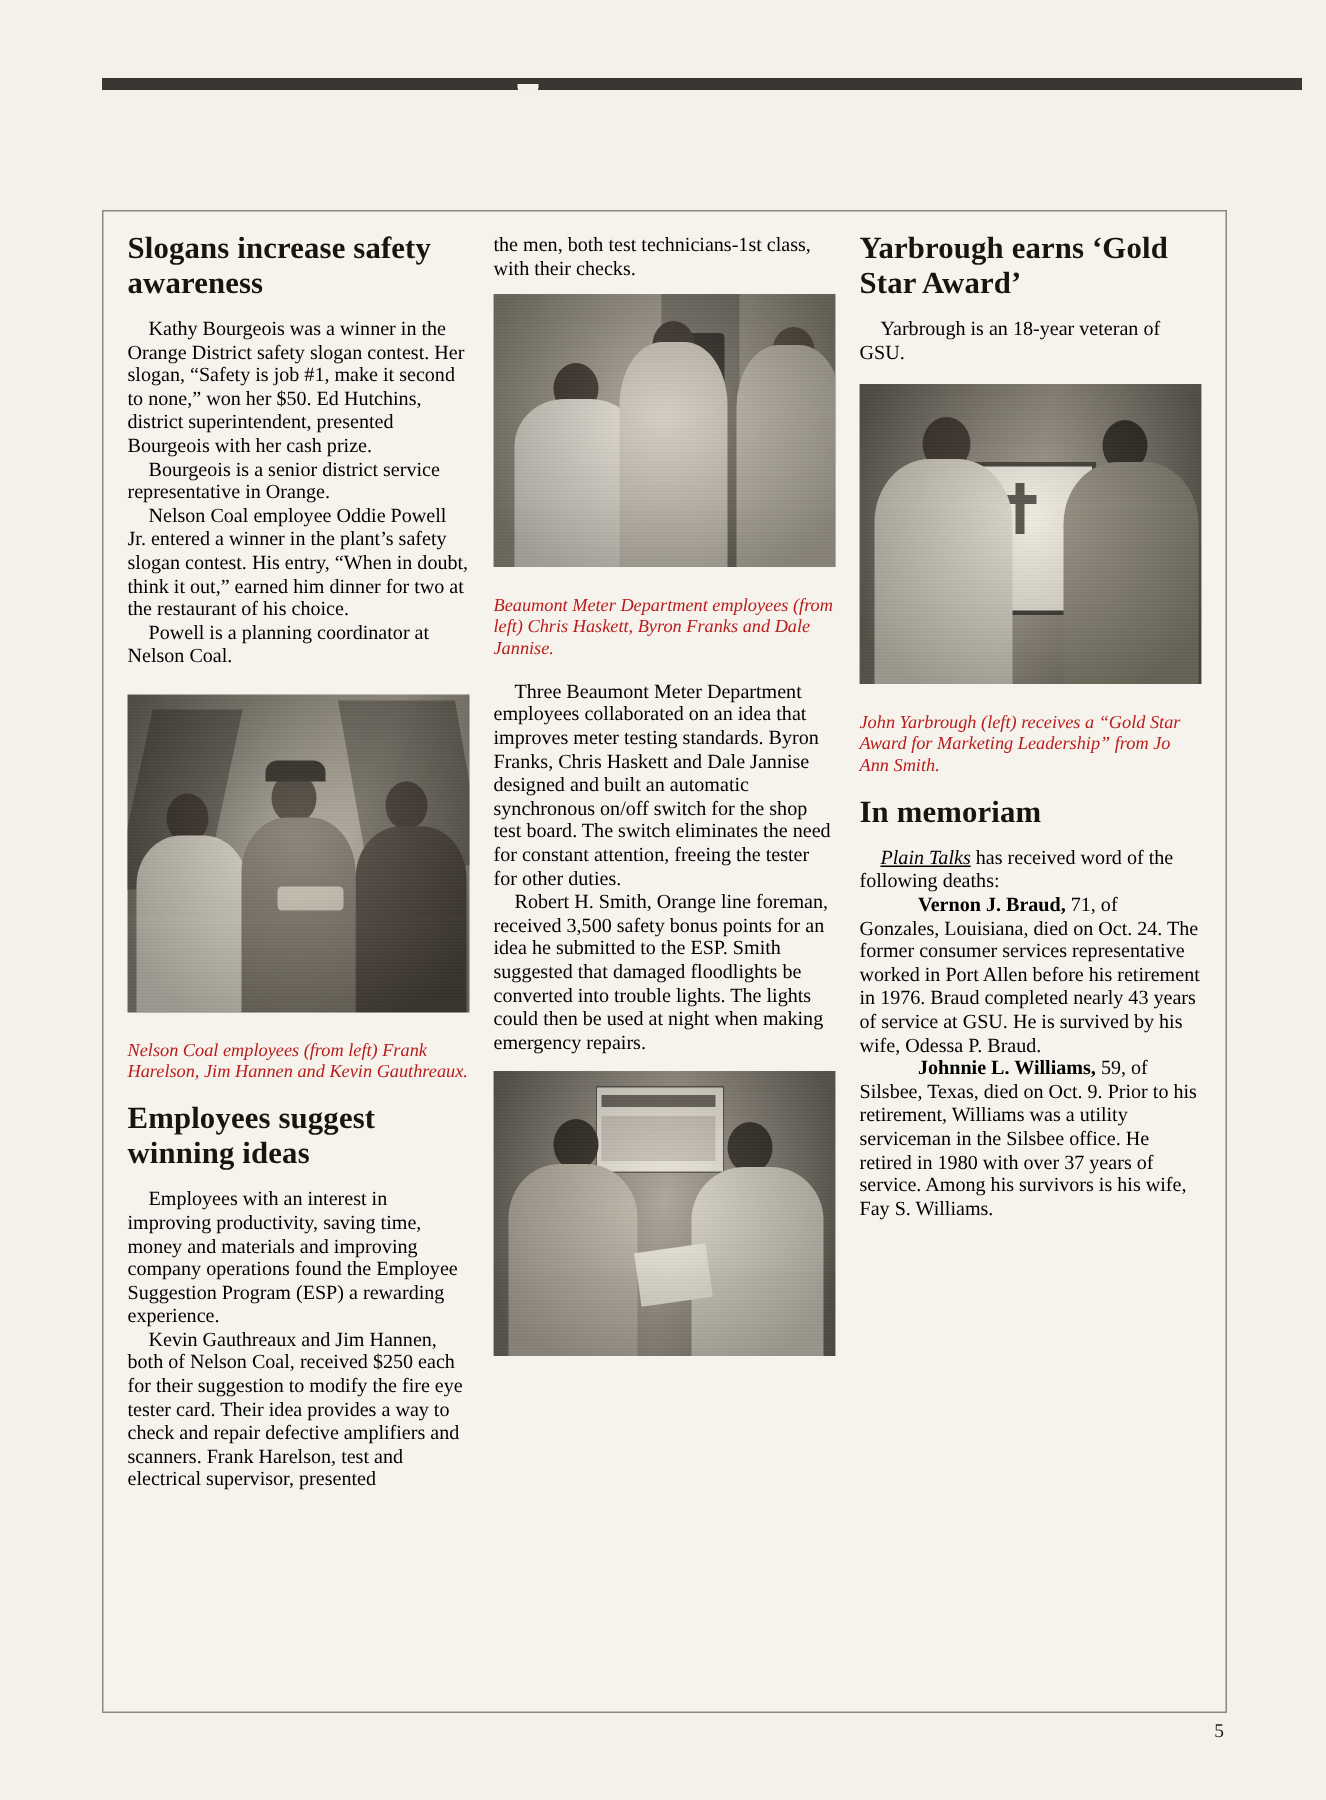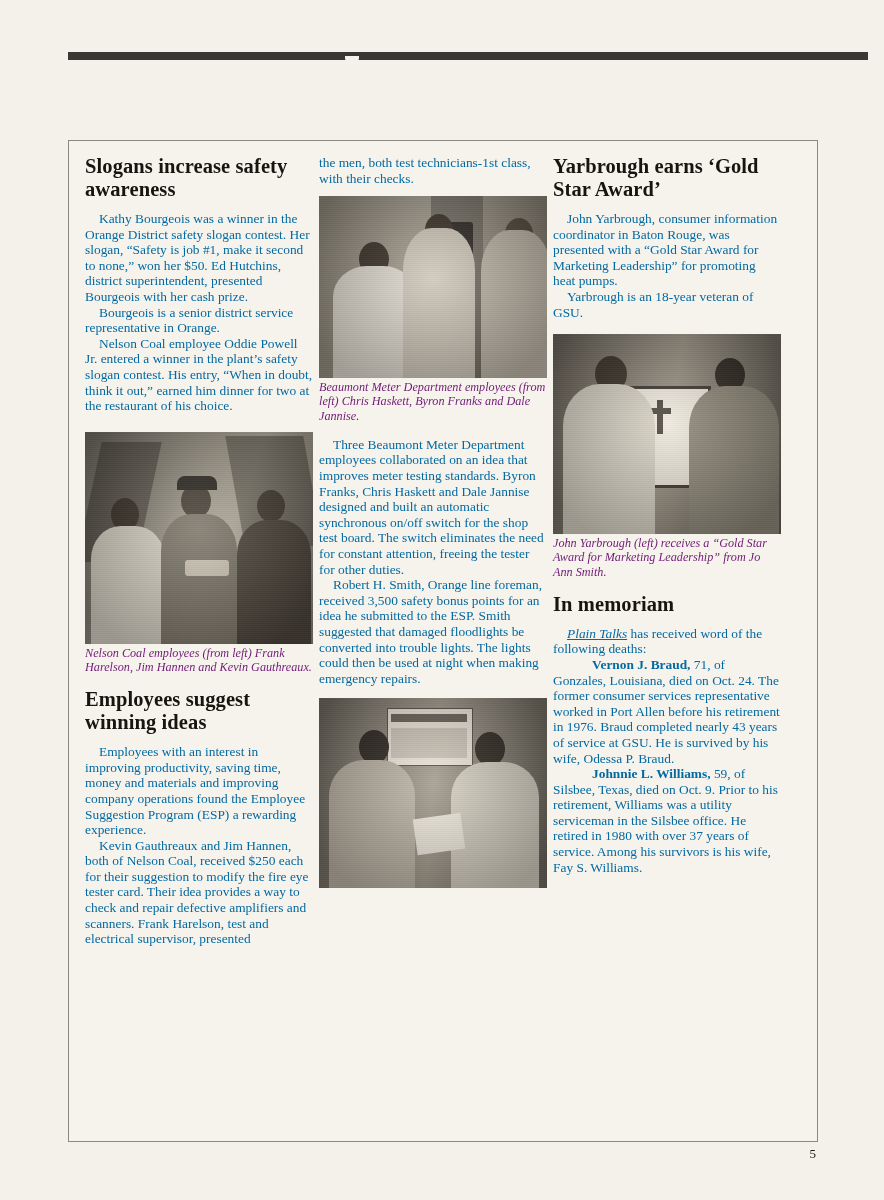--- a/index.html
+++ b/index.html
@@ -56,53 +56,53 @@
     border-bottom: 1px solid #8d887e;
     background: #f6f3ed;
   }
   .columns {
     position: absolute;
     left: 16px;
     top: 14px;
     width: 716px;
     height: 980px;
     display: flex;
-    gap: 6px;
+    gap: 16px;
   }
   .col {
     width: 228px;
     position: relative;
   }
   h2.head {
     font-family: "Liberation Serif", serif;
     font-weight: bold;
     font-size: 20.5px;
     line-height: 23px;
     margin: 0 0 10px 0;
     color: #18150f;
     letter-spacing: 0.1px;
   }
   p.body {
     font-size: 13.4px;
     line-height: 15.6px;
     margin: 0;
     text-align: left;
-    color: #0369a1;
+    color: #000000;
     text-indent: 14px;
   }
   p.body.noindent {
     text-indent: 0;
   }
   .caption {
     font-family: "Liberation Serif", serif;
     font-style: italic;
     font-size: 12.2px;
     line-height: 14.2px;
-    color: #701a75;
-    margin: 2px 0 0 0;
+    color: #b91c1c;
+    margin: 18px 0 0 0;
   }
   .photo {
     width: 228px;
     background: #b9b2a6;
     position: relative;
     overflow: hidden;
     border: 0;
   }
   .photo .grain {
     position: absolute;
@@ -151,20 +151,21 @@
   <div class="top-rule-notch"></div>
 
   <div class="frame">
     <div class="columns">
 
       <div class="col">
         <h2 class="head">Slogans increase safety awareness</h2>
         <p class="body">Kathy Bourgeois was a winner in the Orange District safety slogan contest. Her slogan, “Safety is job #1, make it second to none,” won her $50. Ed Hutchins, district superintendent, presented Bourgeois with her cash prize.</p>
         <p class="body">Bourgeois is a senior district service representative in Orange.</p>
         <p class="body">Nelson Coal employee Oddie Powell Jr. entered a winner in the plant’s safety slogan contest. His entry, “When in doubt, think it out,” earned him dinner for two at the restaurant of his choice.</p>
+        <p class="body">Powell is a planning coordinator at Nelson Coal.</p>
 
         <div class="spacer-18"></div>
 
         <div class="photo" style="height:212px; background:#a79f92;">
           <div style="position:absolute;left:0;top:0;width:100%;height:100%;background:linear-gradient(110deg,#6e6a5f 0%, #8d887b 30%, #b5ad9e 60%, #8a8477 100%);"></div>
           <div style="position:absolute;left:4px;top:10px;width:60px;height:120px;background:#3f3b33;transform:skewX(-12deg);opacity:.55;"></div>
           <div style="position:absolute;left:150px;top:4px;width:78px;height:110px;background:#3a372f;transform:skewX(10deg);opacity:.45;"></div>
 
           <div class="fig-head" style="left:26px;top:66px;width:28px;height:33px;background:#3b332a;"></div>
           <div class="fig-person" style="left:6px;width:74px;height:118px;background:#d9d3c6;"></div>
@@ -224,21 +225,20 @@
           <div class="fig-head" style="left:156px;top:34px;width:30px;height:34px;background:#322b23;"></div>
           <div class="fig-person" style="left:132px;width:88px;height:126px;background:#d6d0c2;"></div>
           <div style="position:absolute;left:96px;top:118px;width:48px;height:36px;background:#f1ece0;transform:rotate(-8deg);"></div>
           <div class="grain"></div>
           <div class="vign"></div>
         </div>
       </div>
 
       <div class="col">
         <h2 class="head">Yarbrough earns ‘Gold Star Award’</h2>
-        <p class="body">John Yarbrough, consumer information coordinator in Baton Rouge, was presented with a “Gold Star Award for Marketing Leadership” for promoting heat pumps.</p>
         <p class="body">Yarbrough is an 18-year veteran of GSU.</p>
 
         <div class="spacer-14"></div>
 
         <div class="photo" style="height:200px;">
           <div style="position:absolute;left:0;top:0;width:100%;height:100%;background:linear-gradient(100deg,#6a645a 0%, #9a9384 50%, #615c53 100%);"></div>
           <div style="position:absolute;left:74px;top:52px;width:78px;height:96px;background:#efeade;border:3px solid #3b362e;"></div>
           <div style="position:absolute;left:104px;top:66px;width:6px;height:34px;background:#4a443a;"></div>
           <div style="position:absolute;left:96px;top:74px;width:22px;height:6px;background:#4a443a;"></div>
           <div class="fig-head" style="left:42px;top:22px;width:32px;height:36px;background:#3b332a;"></div>

